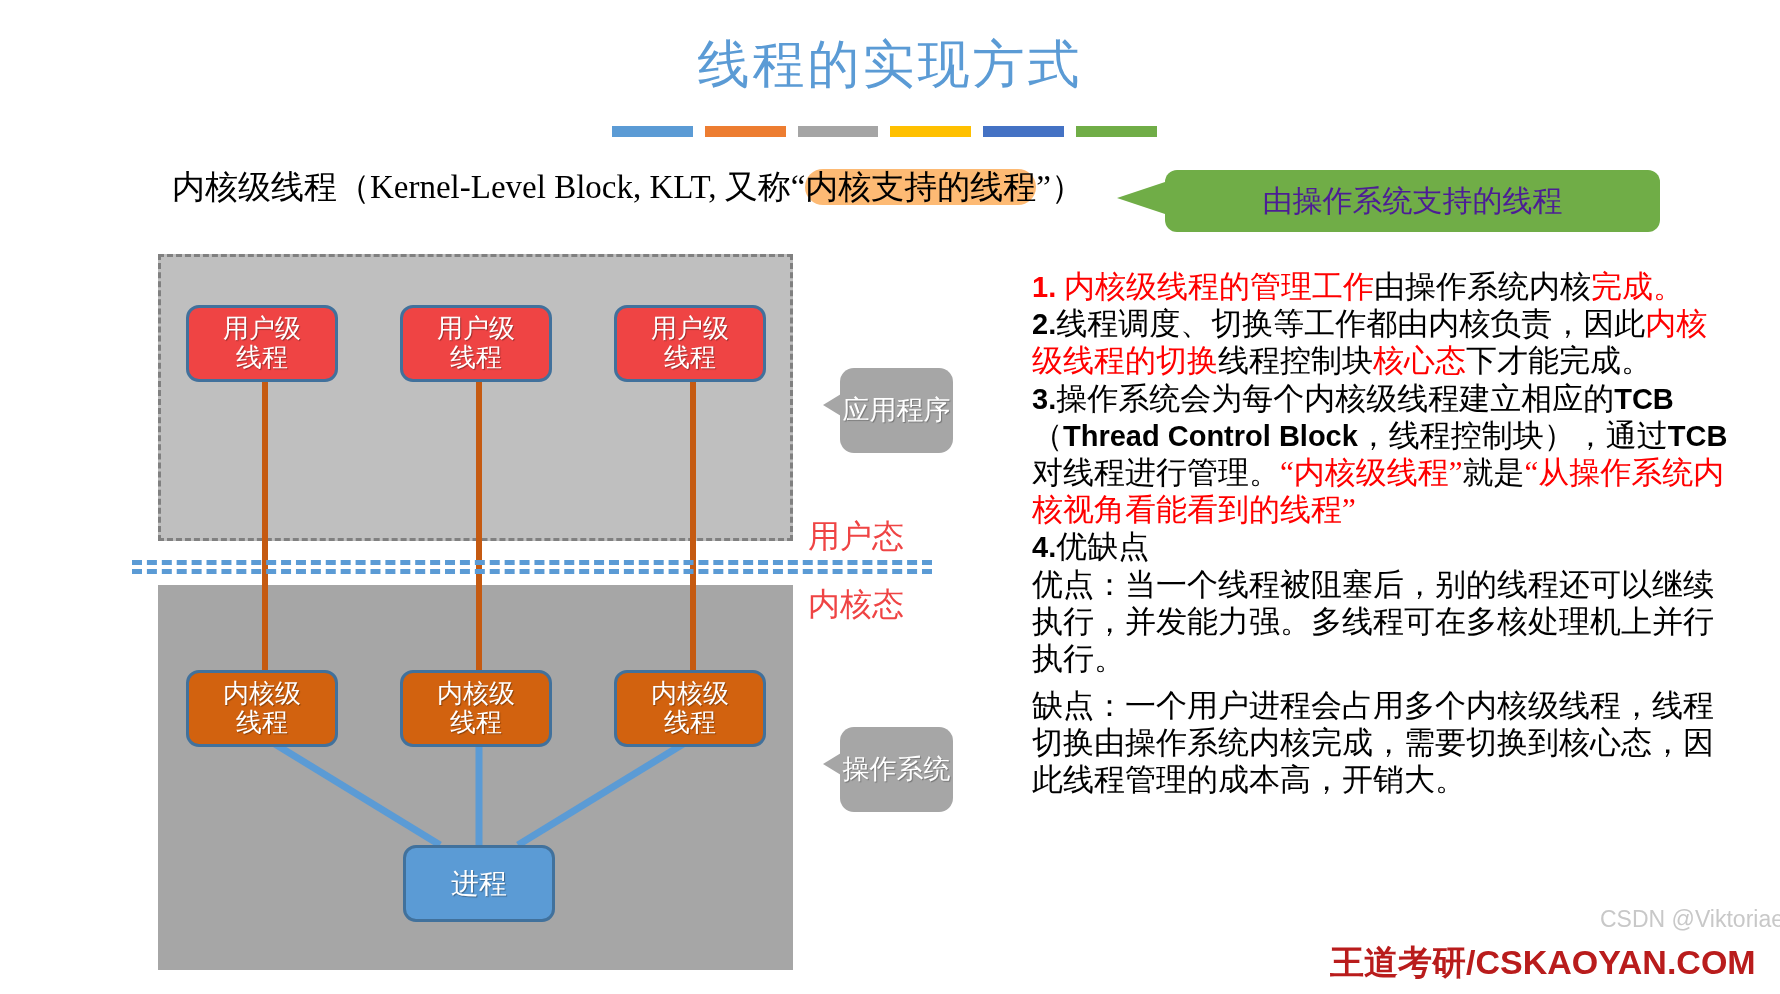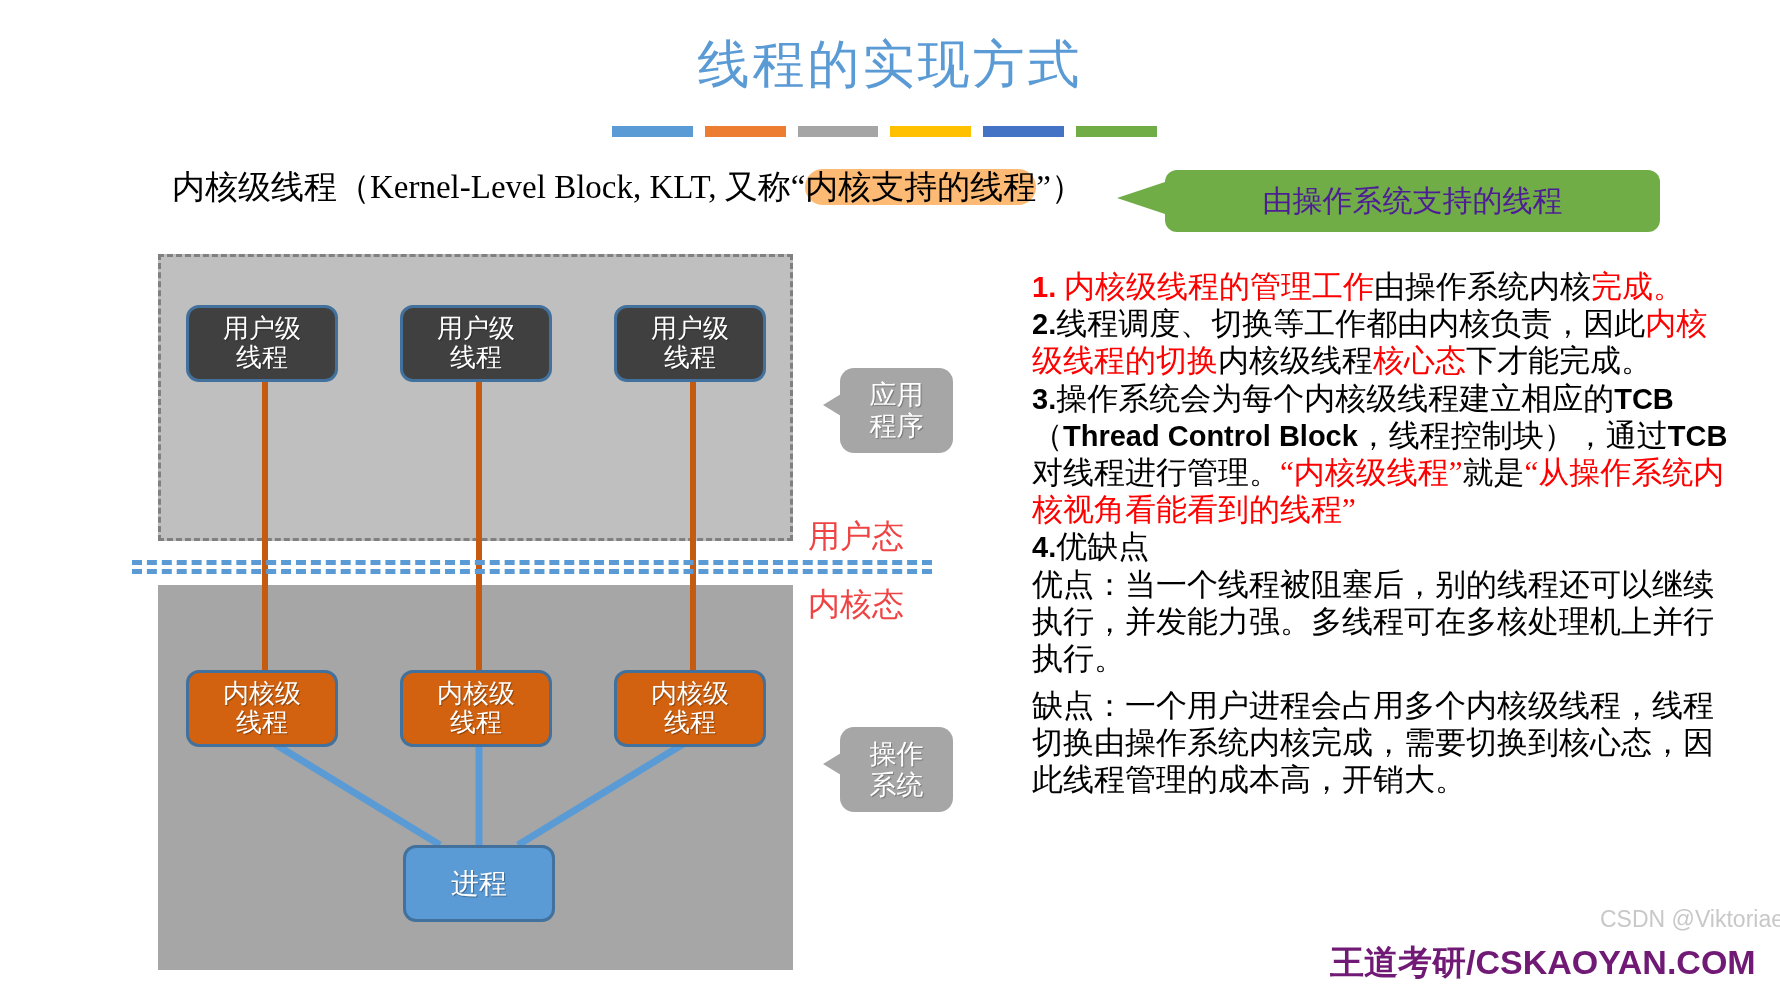--- a/index.html
+++ b/index.html
@@ -151,21 +151,21 @@
     flex-direction: column;
     align-items: center;
     justify-content: center;
     color: #ffffff;
     font-size: 26px;
     line-height: 1.08;
     font-family: "Liberation Serif", "DejaVu Serif", serif;
     text-shadow: 1px 1px 1px rgba(0,0,0,0.35);
     white-space: nowrap;
   }
-  .tbox.ult { background: #404040; }
+  .tbox.ult { background: #ef4444; }
   .tbox.klt { background: #d2620f; }
 
   .pbox {
     position: absolute;
     width: 152px;
     height: 77px;
     border-radius: 13px;
     border: 3px solid #41719c;
     box-sizing: border-box;
     background: #5b9bd5;
@@ -193,21 +193,21 @@
   }
 
   
   .gray-callout {
     position: absolute;
     width: 113px;
     height: 85px;
     background: #a6a6a6;
     border-radius: 14px;
     display: flex;
-    flex-direction: column;
+    flex-direction: row;
     align-items: center;
     justify-content: center;
     color: #ffffff;
     font-size: 27px;
     line-height: 1.12;
     font-family: "Liberation Serif", "DejaVu Serif", serif;
     text-shadow: 1px 1px 1px rgba(0,0,0,0.3);
     white-space: nowrap;
   }
   .gray-callout .gtail {
@@ -238,21 +238,21 @@
   .rtext .gap { display:block; height: 10px; }
 
   
   .brand {
     position: absolute;
     left: 1330px;
     top: 940px;
     font-size: 34px;
     font-weight: bold;
     font-family: "Liberation Sans", sans-serif;
-    color: #701a75;
+    color: #b91c1c;
     white-space: nowrap;
   }
   .watermark {
     position: absolute;
     left: 1600px;
     top: 906px;
     font-size: 23px;
     color: #c8c8c8;
     font-family: "Liberation Sans", sans-serif;
     white-space: nowrap;
@@ -339,21 +339,21 @@
   </div>
   <div class="gray-callout" style="left:840px; top:727px;">
     <div class="gtail"></div>
     <span>操作</span>
     <span>系统</span>
   </div>
 
   <div class="rtext">
     <p><span class="num r">1.</span> <span class="r">内核级线程的管理工作</span><span>由操作系统内核</span><span class="r">完成。</span></p>
 
-    <p><span class="num">2.</span><span>线程调度、切换等工作都由内核负责，因此</span><span class="r">内核级线程的切换</span><span>内核级线程</span><span class="r">核心态</span><span>下才能完成。</span></p>
+    <p><span class="num">2.</span><span>线程调度、切换等工作都由内核负责，因此</span><span class="r">内核级线程的切换</span><span>线程控制块</span><span class="r">核心态</span><span>下才能完成。</span></p>
 
     <p><span class="num">3.</span><span>操作系统会为每个内核级线程建立相应的</span><span class="en">TCB</span><span>（</span><span class="en">Thread Control Block</span><span>，线程控制块），通过</span><span class="en">TCB</span><span>对线程进行管理。</span><span class="r">“内核级线程”</span><span>就是</span><span class="r">“从操作系统内核视角看能看到的线程”</span></p>
 
     <p><span class="num">4.</span><span>优缺点</span></p>
     <p>优点：当一个线程被阻塞后，别的线程还可以继续执行，并发能力强。多线程可在多核处理机上并行执行。</p>
     <span class="gap"></span>
     <p>缺点：一个用户进程会占用多个内核级线程，线程切换由操作系统内核完成，需要切换到核心态，因此线程管理的成本高，开销大。</p>
   </div>
 
   <div class="brand">王道考研/CSKAOYAN.COM</div>

